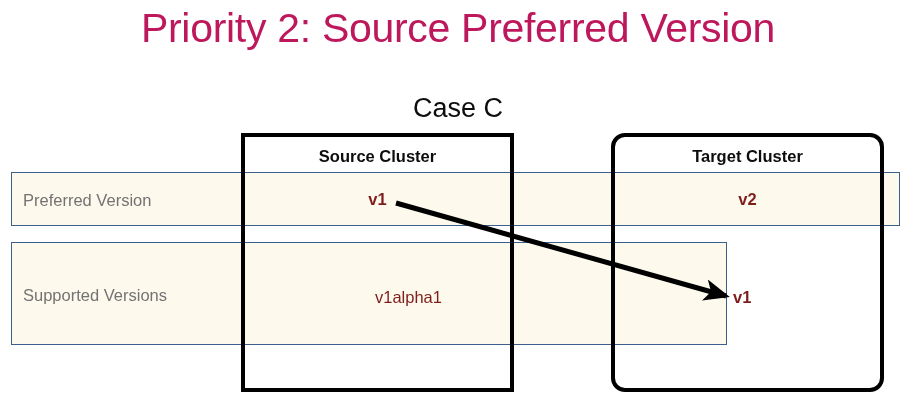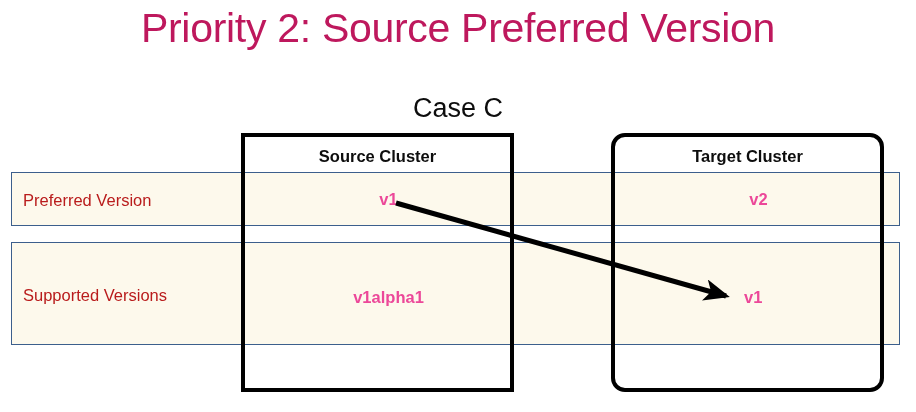--- a/index.html
+++ b/index.html
@@ -60,41 +60,40 @@
   }
   #band-preferred {
     left: 11px;
     top: 172px;
     width: 889px;
     height: 54px;
   }
   #band-supported {
     left: 11px;
     top: 242px;
-    width: 889px;
+    width: 716px;
     height: 103px;
   }
   .band-label {
     position: absolute;
     left: 11px;
     font-size: 16.5px;
-    color: #b91c1c;
+    color: #737373;
     white-space: nowrap;
   }
   #label-preferred { top: 18px; }
   #label-supported { top: 43px; }
 
   
   .cell-value {
     position: absolute;
     font-size: 16.5px;
-    color: #ec4899;
+    color: #7f1d1d;
     text-align: center;
     white-space: nowrap;
-    padding-left: 11px;
   }
   .cell-value.bold { font-weight: bold; }
 
   #val-src-preferred {
     left: 241px;
     width: 273px;
     top: 190px;
   }
   #val-tgt-preferred {
     left: 611px;
@@ -162,21 +161,21 @@
   <div class="band" id="band-preferred" style="background: rgb(253, 249, 236); border-color: rgb(60, 95, 140);">
     <div class="band-label" id="label-preferred">Preferred Version</div>
   </div>
 
   <div class="band" id="band-supported" style="background: rgb(253, 249, 236); border-color: rgb(60, 95, 140);">
     <div class="band-label" id="label-supported">Supported Versions</div>
   </div>
 
   <div class="cell-value bold" id="val-src-preferred" style="font-weight: bold;">v1</div>
   <div class="cell-value" id="val-tgt-preferred" style="font-weight: 700;">v2</div>
-  <div class="cell-value" id="val-src-supported" style="font-weight: 700;">v1alpha1</div>
+  <div class="cell-value" id="val-src-supported" style="font-weight: 400; margin-left: 31px;">v1alpha1</div>
   <div class="cell-value bold" id="val-tgt-supported" style="font-weight: bold;">v1</div>
 
   <div class="cluster-box" id="box-source" style="border-color: rgb(0, 0, 0);">
     <div class="cluster-title">Source Cluster</div>
   </div>
 
   <div class="cluster-box" id="box-target" style="border-color: rgb(0, 0, 0);">
     <div class="cluster-title">Target Cluster</div>
   </div>
 

